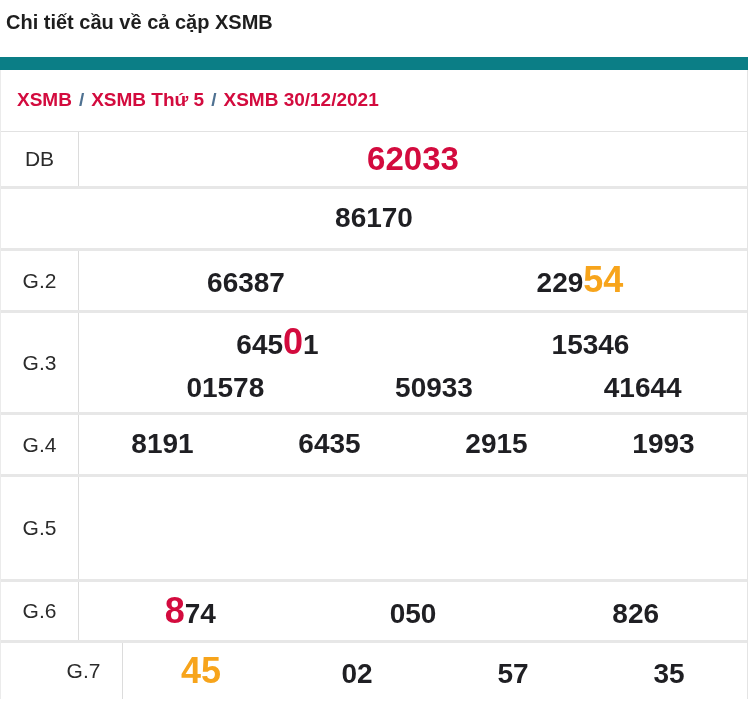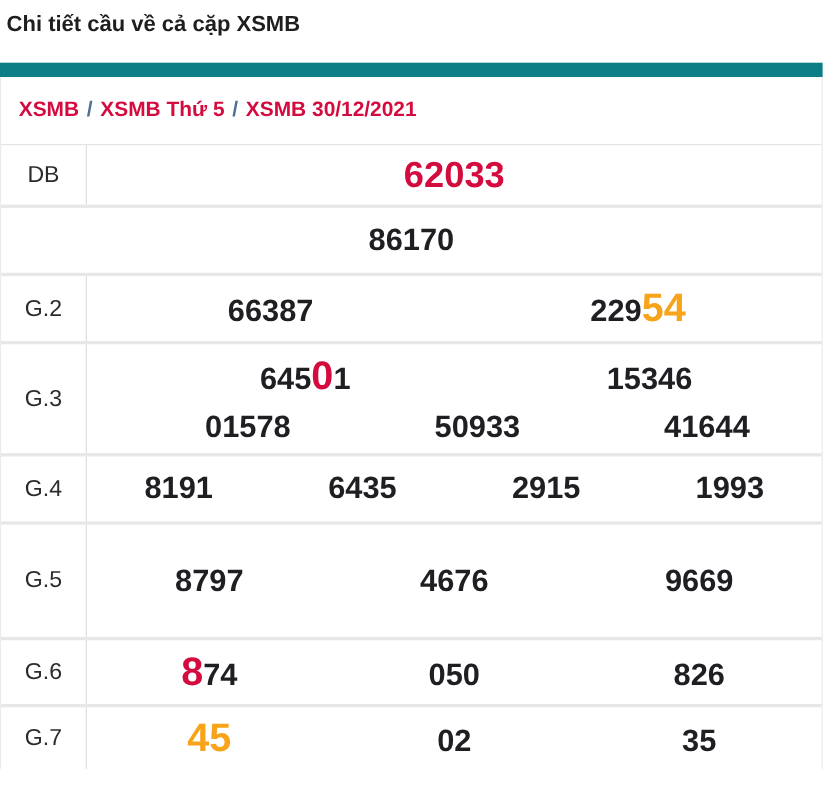--- a/index.html
+++ b/index.html
@@ -51,21 +51,21 @@
     font-weight:700;
   }
   .prize-table{
     border-top:1px solid #e2e2e2;
   }
   .row{
     display:flex;
     align-items:stretch;
     border-bottom:3px solid var(--border);
   }
-  .row:last-child{border-bottom:none;}
+  .row:last-child{border-bottom:none;margin-left:44px;}
   .row:nth-child(1){min-height:57px;}
   .row:nth-child(2){min-height:62px;}
   .row:nth-child(3){min-height:62px;}
   .row:nth-child(4){min-height:102px;gap:42px;}
   .row:nth-child(5){min-height:62px;}
   .row:nth-child(6){min-height:105px;}
   .row:nth-child(7){min-height:61px;}
   .row:nth-child(8){min-height:51px;}
   .row-label{
     width:78px;min-width:78px;
@@ -155,42 +155,38 @@
             <div class="cell"><span class="">8191</span></div>
             <div class="cell"><span class="">6435</span></div>
             <div class="cell"><span class="">2915</span></div>
             <div class="cell"><span class="">1993</span></div>
           </div>
         </div>
       </div>
       <div class="row">
         <div class="row-label">G.5</div>
         <div class="row-content">
-          <div class="line">
-            <div class="cell"><span class="">8797</span></div>
-            <div class="cell"><span class="">4676</span></div>
-            <div class="cell"><span class="">9669</span></div>
-          </div>
         </div>
       </div>
       <div class="row">
         <div class="row-label">G.6</div>
         <div class="row-content">
           <div class="line">
             <div class="cell"><span class="seg-red seg-big">8</span><span class="">74</span></div>
             <div class="cell"><span class="">050</span></div>
             <div class="cell"><span class="">826</span></div>
           </div>
         </div>
       </div>
       <div class="row">
         <div class="row-label">G.7</div>
         <div class="row-content">
           <div class="line">
             <div class="cell"><span class="seg-orange seg-big">45</span></div>
             <div class="cell"><span class="">02</span></div>
+            <div class="cell"><span class="">57</span></div>
             <div class="cell"><span class="">35</span></div>
           </div>
         </div>
       </div>
     </div>
 
 </div>
 
 </body></html>

